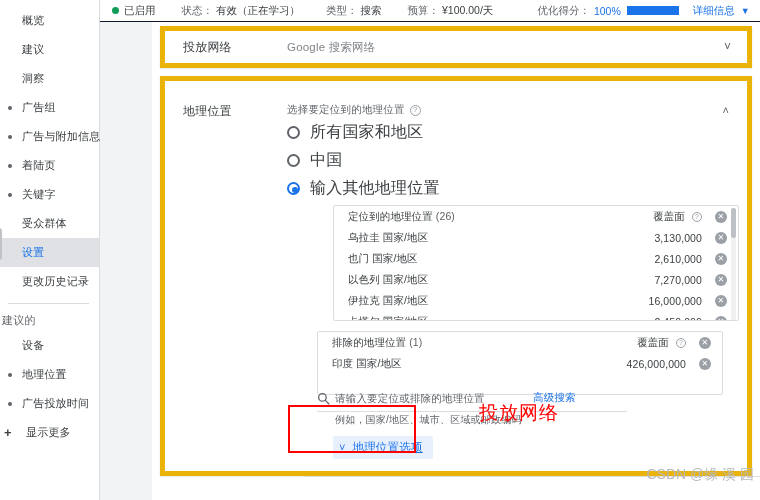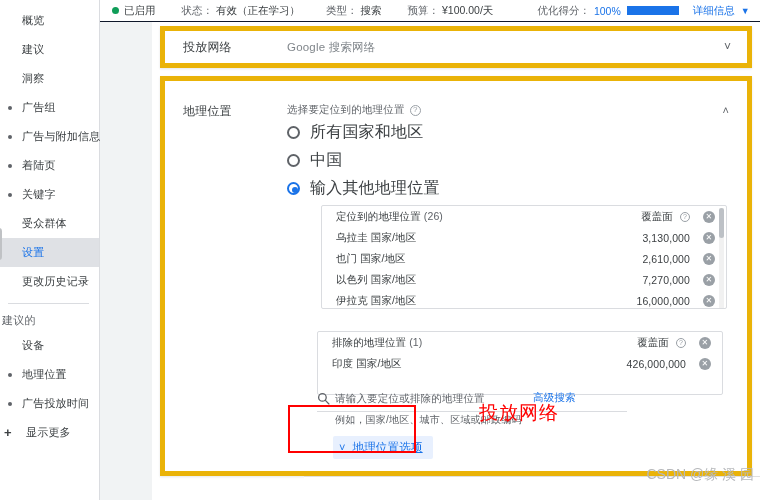--- a/index.html
+++ b/index.html
@@ -246,21 +246,21 @@
   }
 
   
   .loc-box {
     position: absolute;
     border: 1px solid #dadce0;
     border-radius: 2px;
     background: #fff;
     overflow: hidden;
   }
-  #targeted-box { left: 156px; top: 124px; width: 406px; height: 104px; }
+  #targeted-box { left: 168px; top: 124px; width: 406px; height: 116px; }
   #excluded-box { left: 152px; top: 250px; width: 406px; height: 64px; }
 
   .loc-row {
     display: flex;
     align-items: center;
     height: 21px;
     padding: 0 0 0 14px;
     font-size: 10.5px;
     color: #3c4043;
     letter-spacing: .1px;

